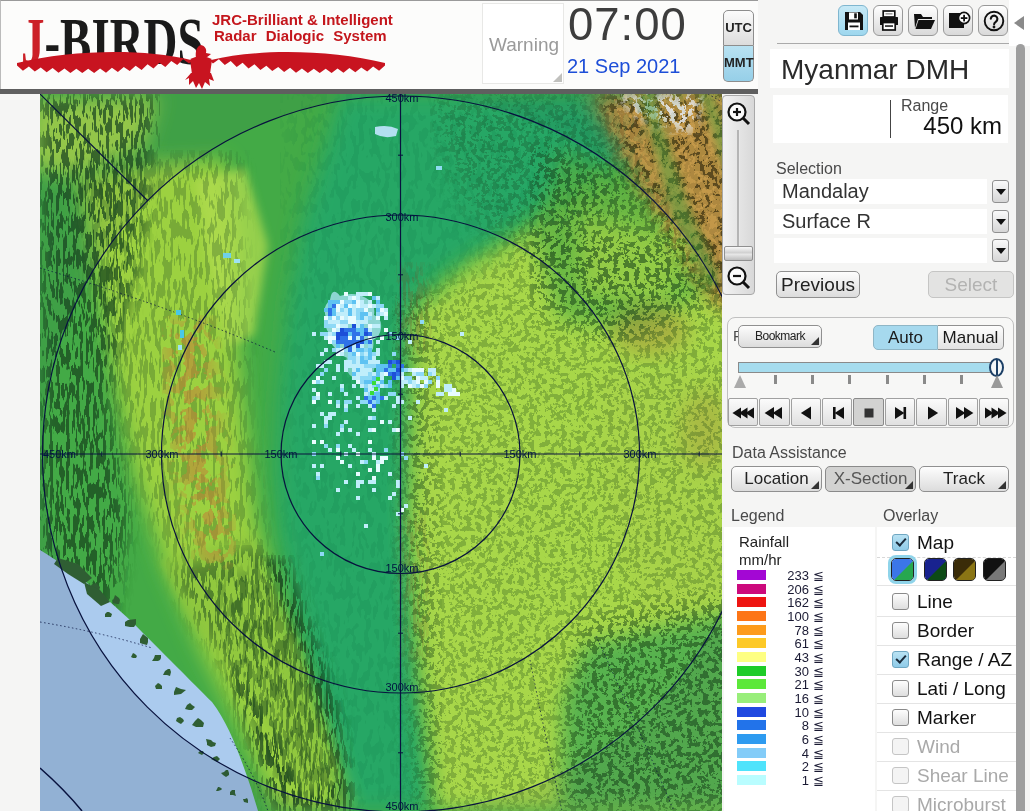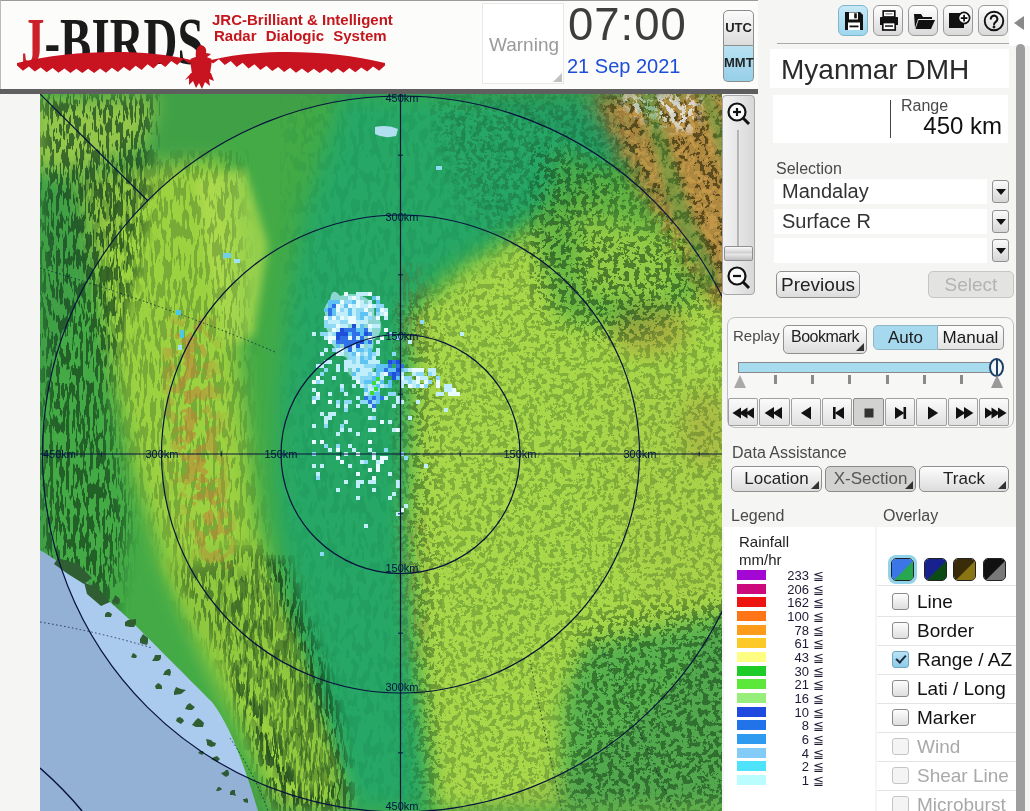--- a/index.html
+++ b/index.html
@@ -55,21 +55,21 @@
 .droparr { left:992px; width:17px; height:23px; border:1px solid #909090; border-radius:3px; background:linear-gradient(#fafafa,#d6d6d6); }
 .droparr:after { content:""; position:absolute; left:3px; top:8px; border-style:solid; border-width:6px 5px 0 5px; border-color:#111 transparent transparent transparent; }
 
 .pbtn { border:1px solid #909090; border-radius:5px; background:linear-gradient(#fdfdfd,#dcdcdc); text-align:center; }
 #prevbtn { left:776px; top:271px; width:84px; height:27px; font-size:19px; color:#222; line-height:25px; }
 #selbtn { left:928px; top:271px; width:86px; height:27px; font-size:19px; color:#b3b3b2; line-height:25px; background:#e3e3e2; border-color:#c5c5c4; }
 
 
 #replaybox { left:727px; top:317px; width:287px; height:111px; border:1px solid #c0c0c0; border-radius:8px; background:#f7f7f6; }
 #replaylbl { left:733px; top:327px; font-size:15px; color:#4a4a4a; }
-#bookmarkbtn { left:783px; top:325px; width:84px; height:29px; font-size:16px; color:#222; line-height:21px; letter-spacing:-0.5px; }
+#bookmarkbtn { left:738px; top:325px; width:84px; height:23px; font-size:12px; color:#222; line-height:21px; letter-spacing:-0.5px; }
 .cornertri { position:absolute; right:2px; bottom:2px; width:0; height:0; border-style:solid; border-width:0 0 8px 8px; border-color:transparent transparent #333 transparent; }
 #autobtn { left:873px; top:325px; width:65px; height:25px; background:#a6d9ee; border:1px solid #8fb6c6; border-radius:5px 0 0 5px; font-size:17px; color:#1a1a1a; text-align:center; line-height:23px; }
 #manualbtn { left:938px; top:325px; width:66px; height:25px; border:1px solid #909090; border-left:none; border-radius:0 5px 5px 0; background:linear-gradient(#fdfdfd,#e2e2e2); font-size:17px; color:#1a1a1a; text-align:center; line-height:23px; }
 #tlbar { left:738px; top:362px; width:256px; height:11px; background:#a6dcee; border:1px solid #8a8a8a; }
 #tlknob { left:989px; top:358px; width:15px; height:19px; background:#f2f6f8; border:2px solid #1c3f66; border-radius:50%; }
 #tlknob:after { content:""; position:absolute; left:5px; top:0px; width:1.5px; height:15px; background:#1c3f66; }
 .tick { top:375px; width:3px; height:9px; background:#8a8a8a; }
 .endtri { top:375px; width:0; height:0; border-style:solid; border-width:0 6.5px 13px 6.5px; border-color:transparent transparent #aaa transparent; }
 .endtri.dark { border-color:transparent transparent #999 transparent; }
 .playbtn { top:398px; width:30.4px; height:28px; border:1px solid #a0a0a0; background:linear-gradient(#fbfbfb,#e0e0e0); border-radius:2px; }
@@ -1508,20 +1508,24 @@
     <div class="sw" style="top:234.1px;background:#4fe3fb;"></div>
     <div class="swlbl" style="left:13px;top:232.1px;">2</div>
     <div class="leq" style="left:89px;top:232.1px;">≦</div>
     <div class="sw" style="top:247.8px;background:#b9fdff;"></div>
     <div class="swlbl" style="left:13px;top:245.8px;">1</div>
     <div class="leq" style="left:89px;top:245.8px;">≦</div>
 </div>
 
 <div id="ovlbl" class="abs">Overlay</div>
 <div id="ovbox" class="abs whitebox">
+    <div class="ovrow" style="top:2px;border-bottom:1px dashed #d8d8d8;">
+      <div class="cb checked"></div>
+      <div class="ovtxt">Map</div>
+    </div>
     <div class="ovrow" style="top:27px;height:32px;border-bottom:1px solid #e4e4e4;">
       <div class="mapsw" style="left:14px;top:4px;box-shadow:0 0 0 3px #8fd4ea;">
         <div class="d1" style="background:#3b76e8;"></div>
         <div class="d2" style="border-color:transparent transparent #27a74f transparent;"></div>
       </div>
       <div class="mapsw" style="left:47px;top:4px;">
         <div class="d1" style="background:#18228f;"></div>
         <div class="d2" style="border-color:transparent transparent #0c4a16 transparent;"></div>
       </div>
       <div class="mapsw" style="left:76px;top:4px;">

